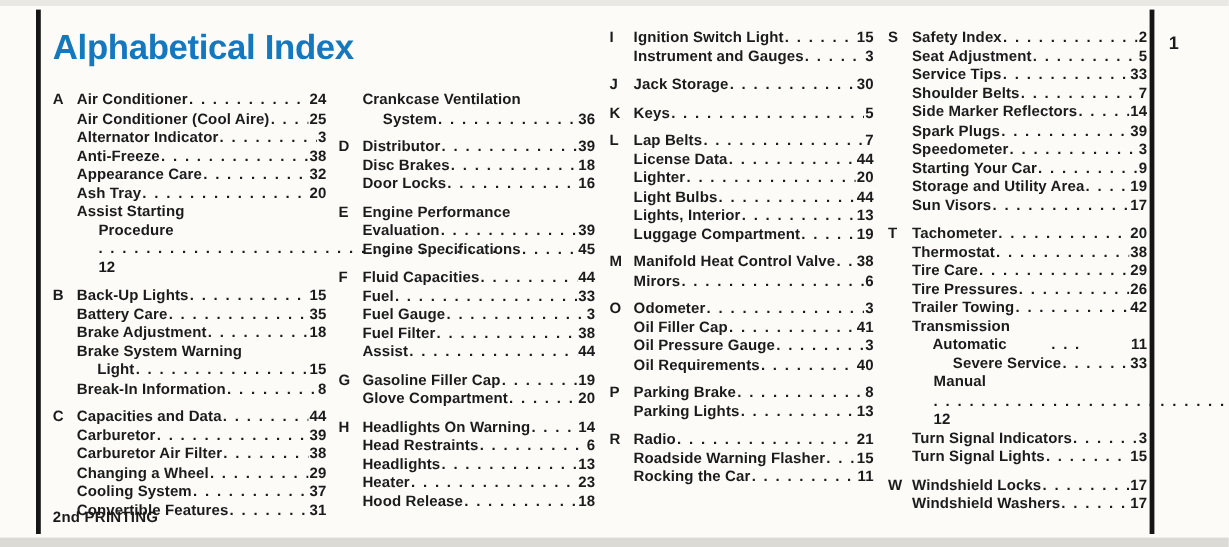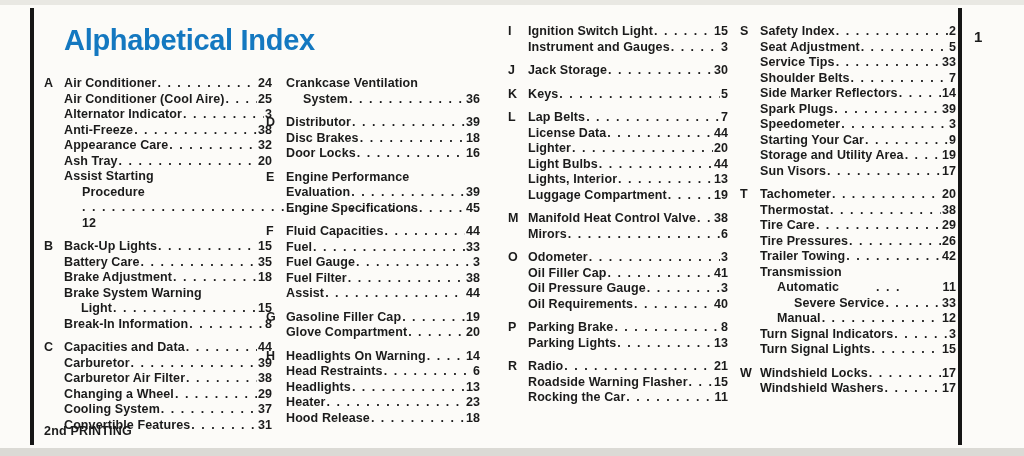--- a/index.html
+++ b/index.html
@@ -13,33 +13,33 @@
     background:#fcfbf8; overflow:hidden;
     color:#1b1b1b;
   }
   .scan-top    { position:absolute; left:0; top:0;   width:1024px; height:5px; background:#e9e8e3; }
   .scan-bottom { position:absolute; left:0; top:448px; width:1024px; height:8px; background:#dbdad5; }
   .rule-v { position:absolute; width:4px; background:#161616; }
   #rule-left  { left:30px;  top:8px; height:437px; }
   #rule-right { left:958px; top:8px; height:437px; }
   .title {
     position:absolute; left:44px; top:24px;
-    font-size:29px; font-weight:bold; letter-spacing:-0.3px;margin-left:20px;
+    font-size:29px; font-weight:bold; letter-spacing:-0.3px;
   }
   .pagenum {
     position:absolute; left:974px; top:28px;
     font-size:15px; font-weight:bold;
   }
   .footer {
     position:absolute; left:44px; top:424px;
     font-size:12.5px; font-weight:bold; letter-spacing:0.2px;
   }
   .col { position:absolute; }
   #col1 { left:44px;  top:76px; width:228px; }
-  #col2 { left:266px; top:76px; width:214px; }
+  #col2 { left:282px; top:76px; width:214px; }
   #col3 { left:508px; top:24px; width:220px; }
   #col4 { left:740px; top:24px; width:216px; }
   .section { margin-bottom:8px; }
   .entry {
     display:flex; align-items:baseline;
     font-size:12.5px; font-weight:bold; line-height:15.5px;
     letter-spacing:0.1px;
   }
   .letter { flex:0 0 20px; }
   .ebody { flex:1; display:flex; align-items:baseline; min-width:0; }
@@ -724,21 +724,21 @@
         <div class="entry">
           <span class="letter"></span>
           <span class="ebody" style="padding-left: 34px;">
             <span class="elabel">Severe Service</span>
             <span class="dots"></span>
             <span class="epage">33</span>
           </span>
         </div>
         <div class="entry">
           <span class="letter"></span>
-          <span class="ebody" style="padding-left: 17px;">
+          <span class="ebody" style="padding-left: 17px; flex-direction: column;">
             <span class="elabel">Manual</span>
             <span class="dots"></span>
             <span class="epage">12</span>
           </span>
         </div>
         <div class="entry">
           <span class="letter"></span>
           <span class="ebody">
             <span class="elabel">Turn Signal Indicators</span>
             <span class="dots"></span>

